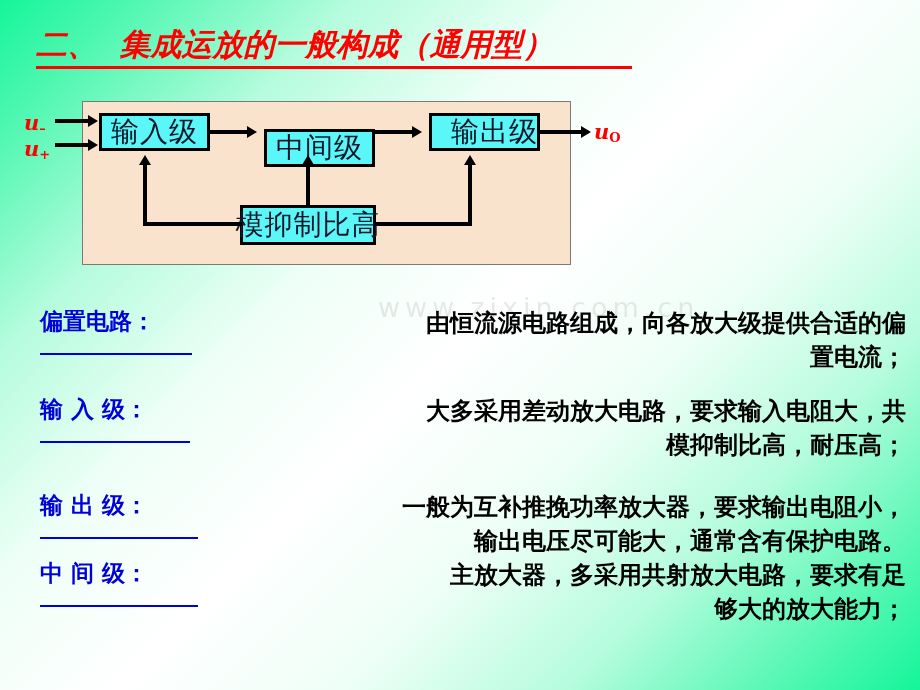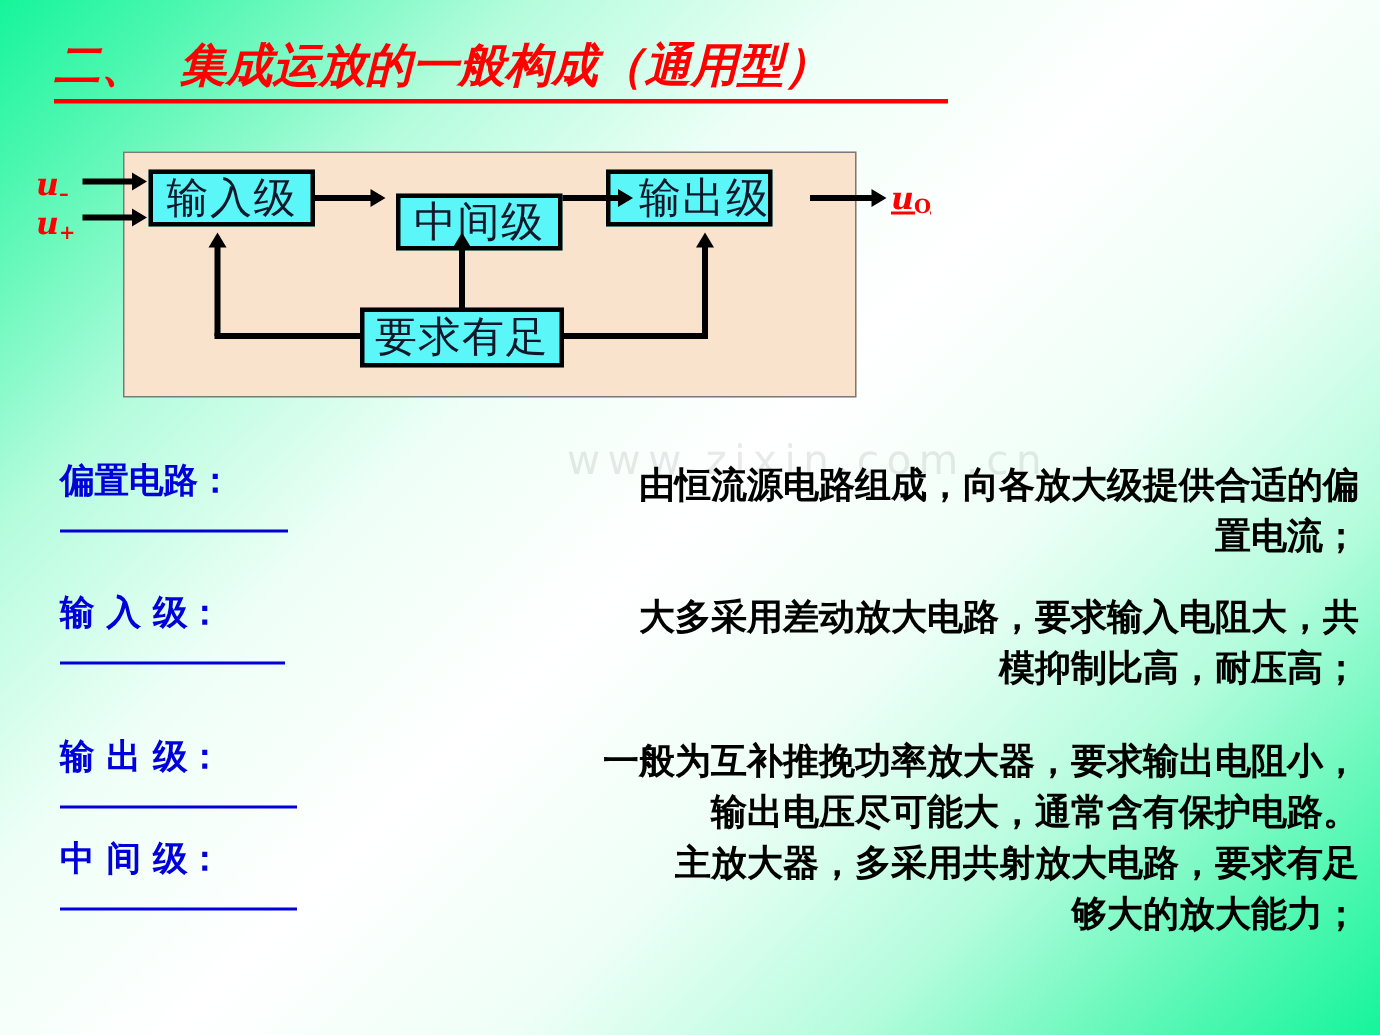--- a/index.html
+++ b/index.html
@@ -81,21 +81,21 @@
     align-items: center;
     justify-content: center;
     letter-spacing: 1px;
     white-space: nowrap;
   }
   
   #box-input  { left: 99px;  top: 113px; width: 111px; height: 38px; }
   
   #box-mid    { left: 264px; top: 113px; width: 111px; height: 38px; margin-top: 16px; }
   
-  #box-out    { left: 404px; top: 113px; width: 111px; height: 38px; padding-left: 20px; }
+  #box-out    { left: 429px; top: 113px; width: 111px; height: 38px; padding-left: 20px; }
   
   #box-bias   { left: 240px; top: 205px; width: 136px; height: 40px; }
 
   
   .wire { position: absolute; background: #000000; }
   .arrow-r {
     position: absolute;
     width: 0; height: 0;
     border-top: 6px solid transparent;
     border-bottom: 6px solid transparent;
@@ -152,21 +152,21 @@
     white-space: nowrap;
   }
   .sig-label sub {
     font-size: 13px;
     font-style: normal;
     font-weight: bold;
     vertical-align: -3px;
   }
   #lbl-u-minus { left: 24px;  top: 110px; }
   #lbl-u-plus  { left: 24px;  top: 136px; }
-  #lbl-u-out   { left: 594px; top: 119px; text-decoration: underline; }
+  #lbl-u-out   { left: 594px; top: 119px; }
 
   
   #body-list {
     position: absolute;
     left: 40px;
     top: 306px;
     width: 866px;
   }
   .entry {
     position: relative;
@@ -235,21 +235,21 @@
   <div id="title-block">
     <div id="title-text">二、  集成运放的一般构成（通用型）</div>
     <div id="title-rule"></div>
   </div>
 
   <div id="diagram-panel"></div>
 
   <div id="box-input" class="stage-box">输入级</div>
   <div id="box-mid" class="stage-box">中间级</div>
   <div id="box-out" class="stage-box">输出级</div>
-  <div id="box-bias" class="stage-box">要求有足</div>
+  <div id="box-bias" class="stage-box">模抑制比高</div>
 
   <div id="wire-in-minus" class="wire"></div>
   <div id="arr-in-minus" class="arrow-r"></div>
   <div id="wire-in-plus" class="wire"></div>
   <div id="arr-in-plus" class="arrow-r"></div>
 
   <div id="wire-i2m" class="wire"></div>
   <div id="arr-i2m" class="arrow-r"></div>
 
   <div id="wire-m2o" class="wire"></div>

